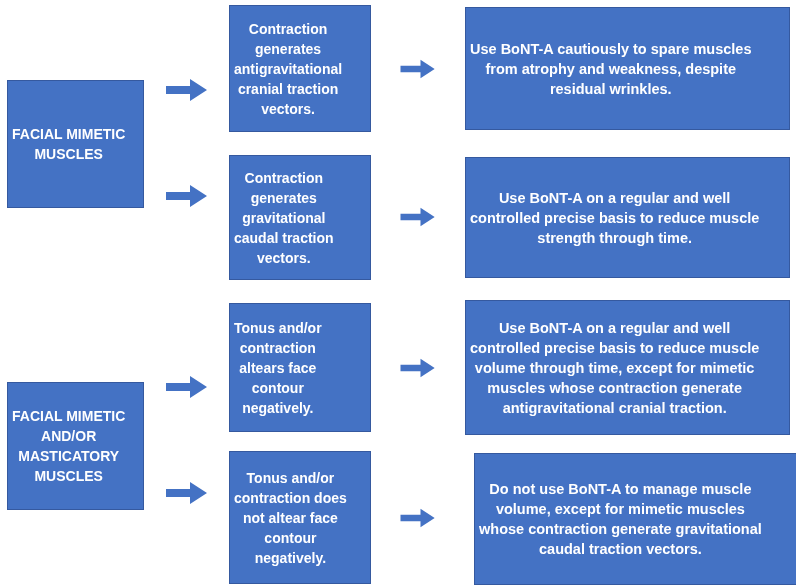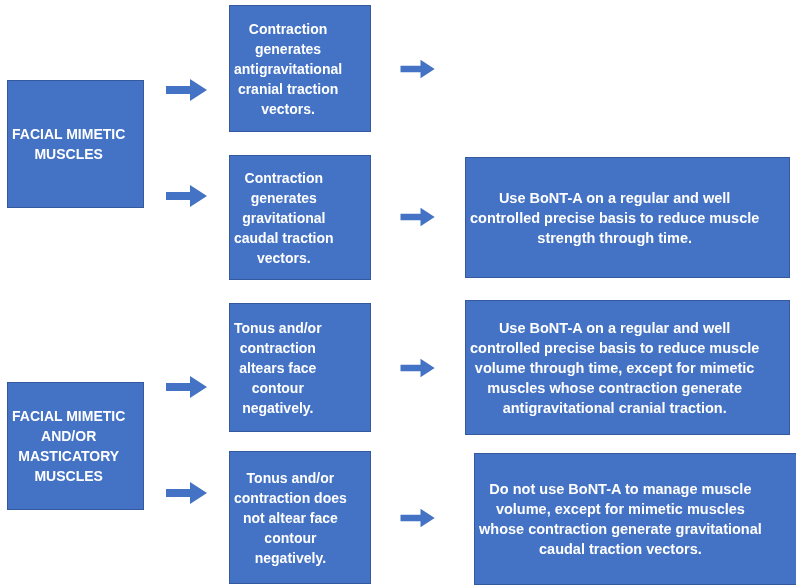--- a/index.html
+++ b/index.html
@@ -128,20 +128,25 @@
   <svg class="arrow b2" width="40" height="20" viewBox="0 0 42 24" aria-hidden="true">
     <polygon points="0,8 24,8 24,1 41,12 24,23 24,16 0,16"></polygon>
   </svg>
   <svg class="arrow b3" width="40" height="20" viewBox="0 0 42 24" aria-hidden="true">
     <polygon points="0,8 24,8 24,1 41,12 24,23 24,16 0,16"></polygon>
   </svg>
   <svg class="arrow b4" width="40" height="20" viewBox="0 0 42 24" aria-hidden="true">
     <polygon points="0,8 24,8 24,1 41,12 24,23 24,16 0,16"></polygon>
   </svg>
 
+  <div class="box right-box rb1">
+    <div class="box-text">Use BoNT-A cautiously to spare muscles
+from atrophy and weakness, despite
+residual wrinkles.</div>
+  </div>
   <div class="box right-box rb2">
     <div class="box-text">Use BoNT-A on a regular and well
 controlled precise basis to reduce muscle
 strength  through time.</div>
   </div>
   <div class="box right-box rb3">
     <div class="box-text">Use BoNT-A on a regular and well
 controlled precise basis to reduce muscle
 volume  through time, except for mimetic
 muscles whose contraction generate

